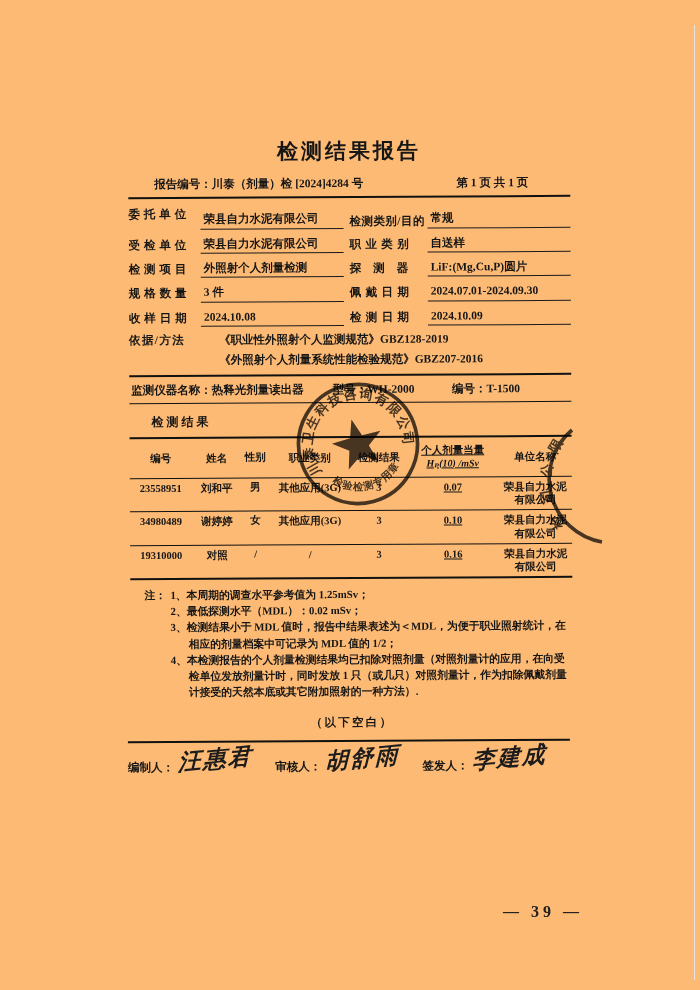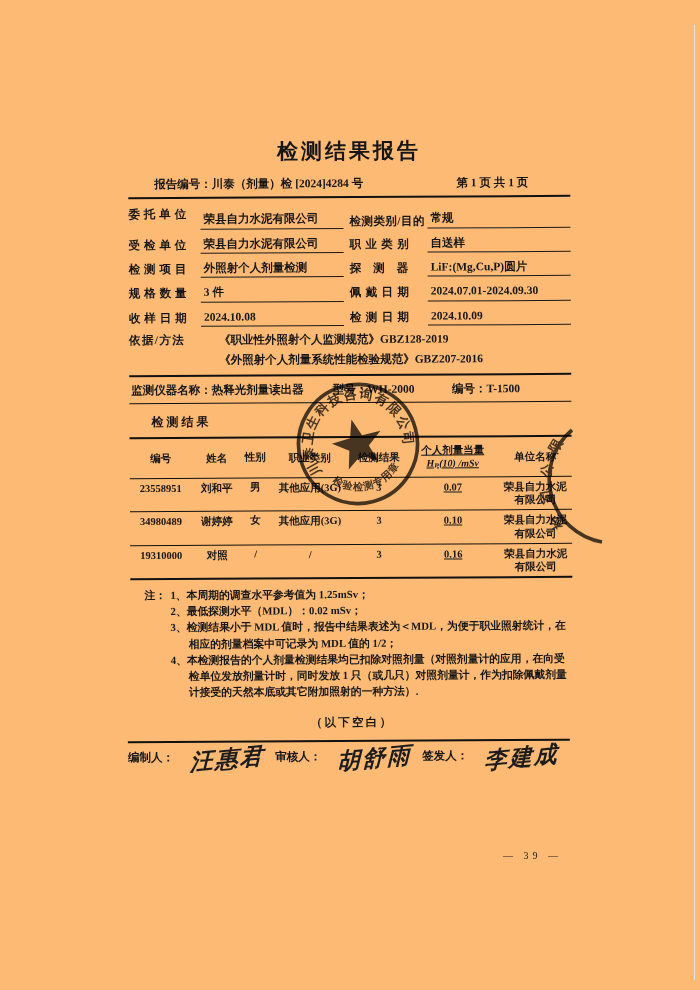--- a/index.html
+++ b/index.html
@@ -61,30 +61,30 @@
   .notes-label{position:absolute;left:0;top:0;}
   .note{padding-left:18px;text-indent:-18px;}
   .blank-note{text-align:center;margin-top:16px;letter-spacing:0.2em;}
   
   .sigs{
     position:absolute;left:128px;top:740px;width:442px;
     border-top:2px solid #111;padding-top:7px;display:flex;
     font-size:11.5px;font-weight:bold;font-family:"Liberation Serif","DejaVu Serif",serif;
     transform:rotate(-0.35deg);
   }
-  .sig-group{display:flex;align-items:flex-start;width:33.3%;gap:12px;}
+  .sig-group{display:flex;align-items:flex-end;width:33.3%;}
   .sig-name{
     display:inline-block;font-size:23px;font-weight:bold;font-style:italic;
     transform:rotate(-5deg) skewX(-6deg);margin:-6px 0 0 4px;letter-spacing:2px;
     color:#1c1c1c;
   }
   
   .page-num{
-    position:absolute;left:503px;top:850px;font-size:10px;
-    letter-spacing:4px;color:#222;font-weight:normal;
+    position:absolute;left:503px;top:903px;font-size:16px;
+    letter-spacing:4px;color:#222;font-weight:bold;
   }
   
   .stamp{position:absolute;mix-blend-mode:multiply;opacity:0.88;}
   .stamp-main{left:294px;top:380px;width:128px;height:128px;}
   .stamp-edge{left:538px;top:402px;width:162px;height:170px;}
 </style>
 </head>
 <body>
 
 <div class="page">

